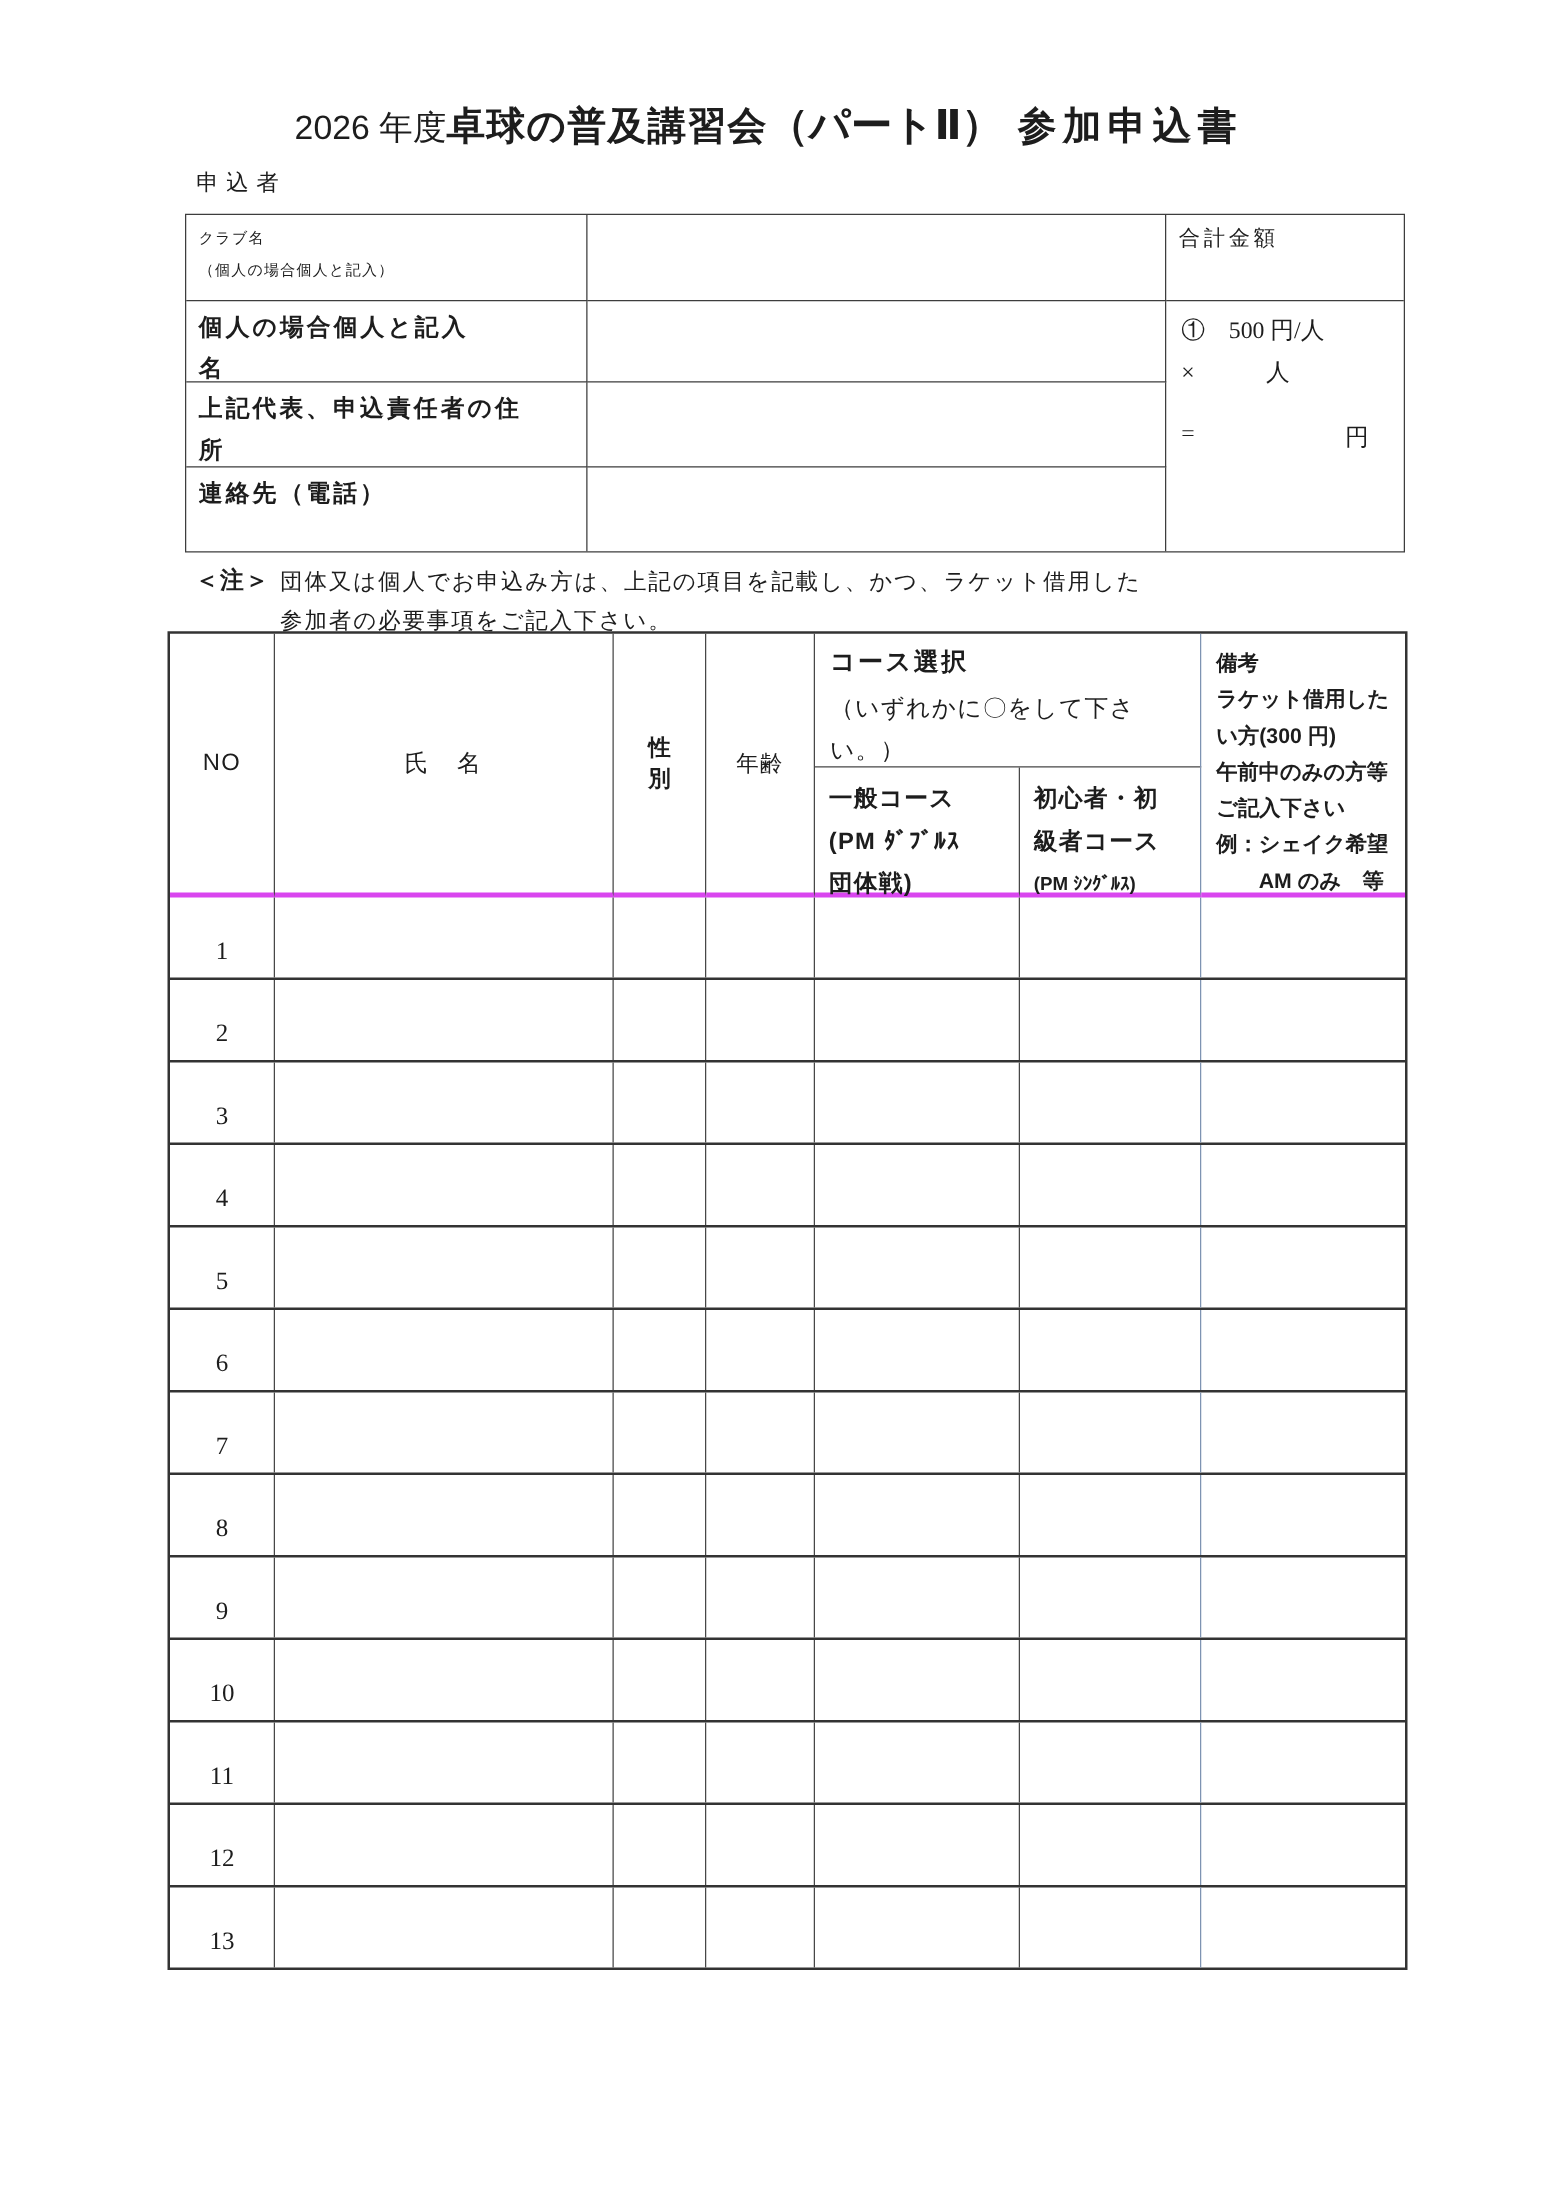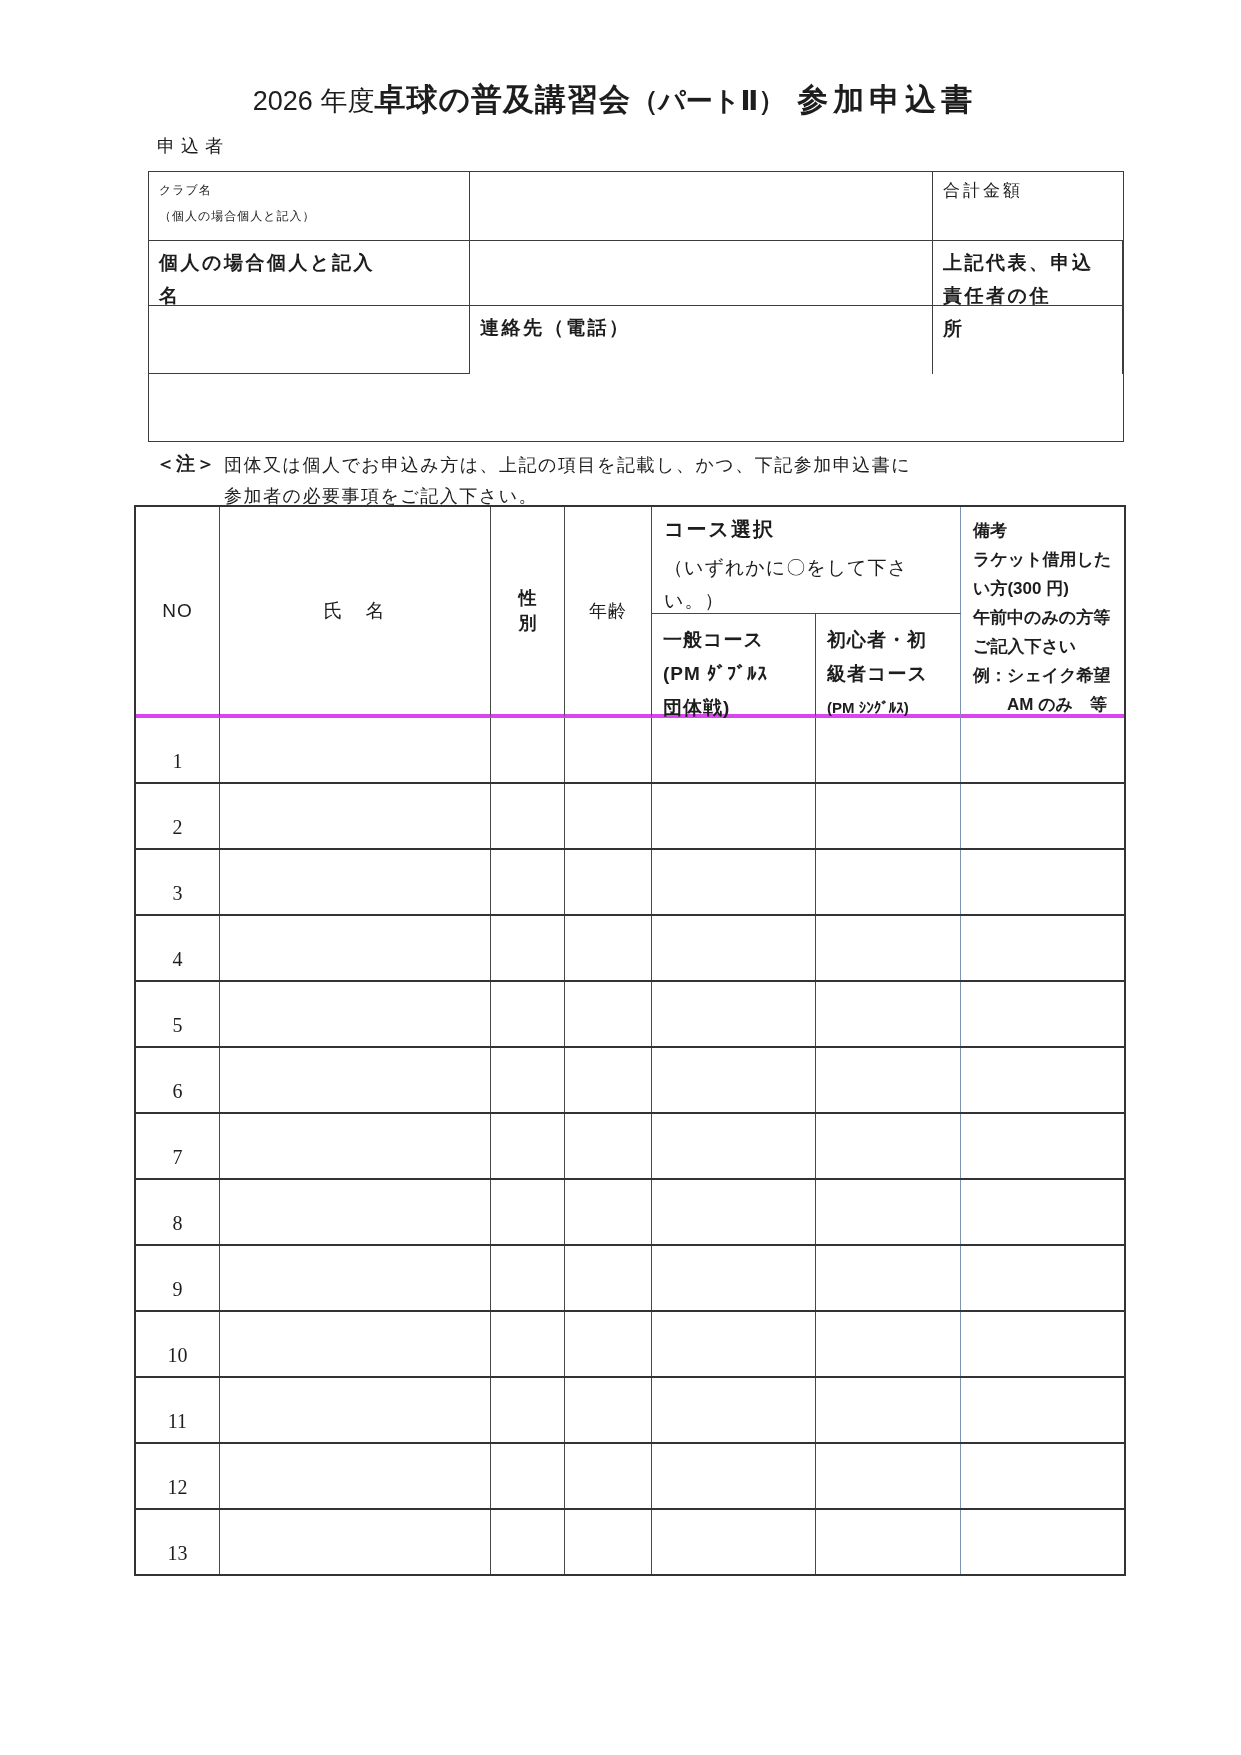--- a/index.html
+++ b/index.html
@@ -6,21 +6,21 @@
   .page{position:relative;width:1241px;height:1755px;background:#ffffff;margin:0 auto;
         font-family:"Liberation Serif","DejaVu Serif",serif;color:#1d1d1d;overflow:hidden;}
   .abs{position:absolute;}
   .goth{font-family:"Liberation Sans","DejaVu Sans",sans-serif;}
   .lines{white-space:pre-line;}
 
   
   .title{top:78px;left:30px;width:1170px;height:44px;text-align:center;line-height:44px;}
   .t-prefix{font-size:27px;font-weight:500;}
   .t-main{font-size:31px;font-weight:800;letter-spacing:1px;}
-  .t-part{font-size:27px;font-weight:700;}
+  .t-part{font-size:33px;font-weight:700;}
   .t-suffix{font-size:31px;font-weight:800;letter-spacing:5px;margin-left:12px;}
 
   .applicant-label{top:134px;left:157px;font-size:18px;letter-spacing:6px;}
 
   
   .app-table{top:171px;left:148px;width:974px;height:269px;border:1.5px solid #3d3d3d;
              display:grid;grid-template-columns:321px 463px 190px;grid-template-rows:69px 65px 68px 67px;box-sizing:content-box;}
   .app-table>div{border-right:1.5px solid #3d3d3d;border-bottom:1.5px solid #3d3d3d;box-sizing:border-box;}
   .app-table>div.no-b{border-bottom:none;}
   .app-table>div.no-r{border-right:none;}
@@ -77,31 +77,39 @@
 
   <div class="abs app-table">
     <div class="lab lab-serif lines">クラブ名
 （個人の場合個人と記入）</div>
     <div></div>
     <div class="no-r total-label">合計金額</div>
 
     <div class="lab lab-bold lines">個人の場合個人と記入
 名</div>
     <div></div>
+    <div class="fee-cell no-r no-b">
+      <div class="fee-rate">①　500 円/人</div>
+      <div class="fee-mult">×　　　人</div>
+      <div class="fee-eq-row">
+        <span>=</span>
+        <span>円</span>
+      </div>
+    </div>
 
     <div class="lab lab-bold lines">上記代表、申込責任者の住
 所</div>
     <div></div>
 
     <div class="lab lab-bold lines no-b">連絡先（電話）</div>
     <div class="no-b"></div>
   </div>
 
   <div class="abs note-marker">＜注＞</div>
-  <div class="abs note-text lines">団体又は個人でお申込み方は、上記の項目を記載し、かつ、下記参加申込書に
+  <div class="abs note-text lines">団体又は個人でお申込み方は、上記の項目を記載し、かつ、ラケット借用した
 参加者の必要事項をご記入下さい。</div>
 
   <div class="abs roster">
 
     <div class="r-cols r-head">
       <div class="cell span2 h-no">NO</div>
       <div class="cell span2 h-name">氏　名</div>
       <div class="cell span2 h-gender lines">性
 別</div>
       <div class="cell span2 h-age">年齢</div>

